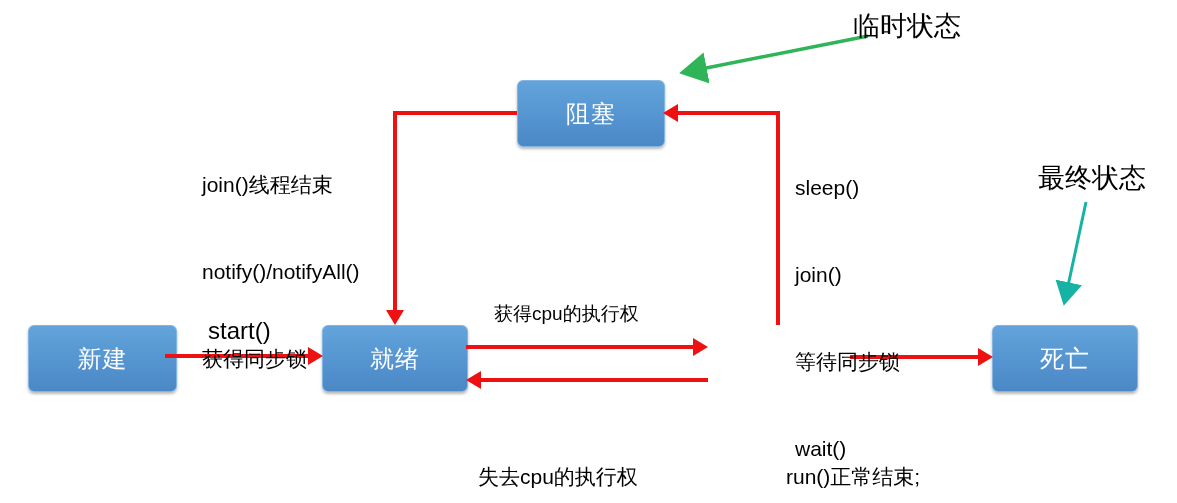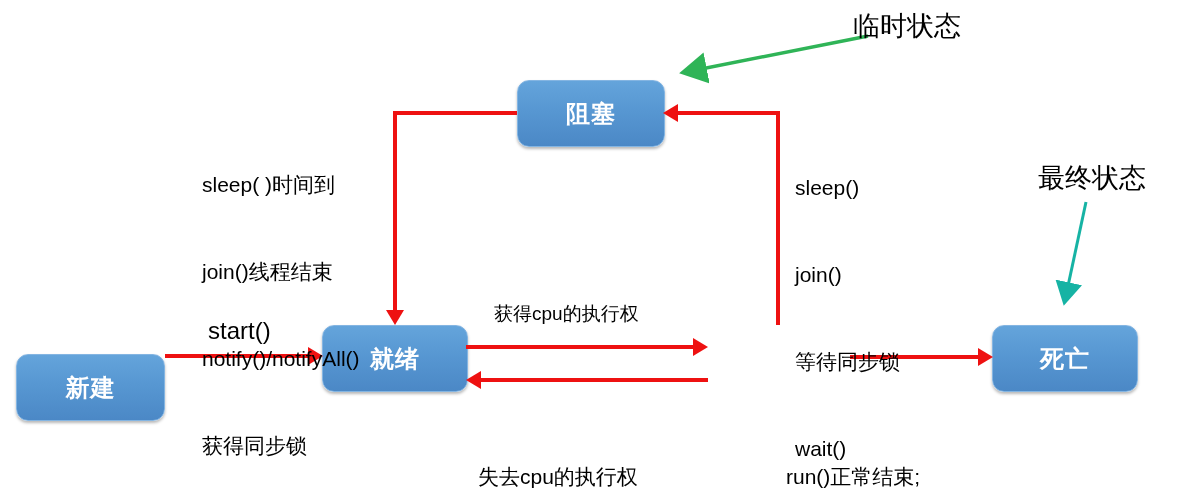--- a/index.html
+++ b/index.html
@@ -4,26 +4,26 @@
 <style>
   html,body{margin:0;padding:0;background:#fff;}
   .diagram{
     position:relative;width:1177px;height:503px;background:#ffffff;overflow:hidden;
     font-family:"Liberation Sans","DejaVu Sans",sans-serif;color:#000;
   }
   
   .state-box{
     position:absolute;width:147px;height:65px;
     background:linear-gradient(180deg,#64a4db 0%,#5797d2 45%,#4b88c6 100%);
-    border:1px solid #84b5e2;border-radius:12px;
+    border:1px solid #84b5e2;border-radius:6px;
     box-shadow:0 2px 3px rgba(0,0,0,0.28);
     display:flex;align-items:center;justify-content:center;
-    color:#fff;font-size:24px;letter-spacing:1px;font-weight:bold;
+    color:#fff;font-size:24px;letter-spacing:1px;
   }
-  .box-new{left:16px;top:325px;margin-top:29px;}
+  .box-new{left:28px;top:325px;}
   .box-ready{left:322px;top:325px;width:144px;}
   .box-running{left:707px;top:325px;width:143px;}
   .box-dead{left:992px;top:325px;width:144px;text-align:right;}
   .box-blocked{left:517px;top:80px;width:146px;}
   
   .h-line,.v-line{position:absolute;background:#ee1111;}
   .h-line{height:4px;}
   .v-line{width:4px;}
   .arrow-right,.arrow-left,.arrow-down{position:absolute;width:0;height:0;}
   .arrow-right{border-top:9px solid transparent;border-bottom:9px solid transparent;border-left:15px solid #ee1111;}
@@ -99,21 +99,20 @@
     <line x1="1086" y1="202" x2="1065" y2="300" stroke="#16b3a4" stroke-width="3" marker-end="url(#teal-head)"></line>
   </svg>
 
   <div class="lbl lbl-big" style="left:853px;top:8px;">临时状态</div>
   <div class="lbl lbl-big" style="left:1038px;top:160px;">最终状态</div>
 
   <div class="lbl lbl-mid" style="left:208px;top:317px;">start()</div>
   <div class="lbl" style="left:494px;top:301px;font-size:19px;">获得cpu的执行权</div>
 
   <div class="multi" style="left:202px;top:112px;">
-    <div>sleep( )时间到</div>
     <div>join()线程结束</div>
     <div>notify()/notifyAll()</div>
     <div>获得同步锁</div>
     
   </div>
 
   <div class="multi" style="left:795px;top:115px;">
     <div>sleep()</div>
     <div>join()</div>
     <div>等待同步锁</div>

